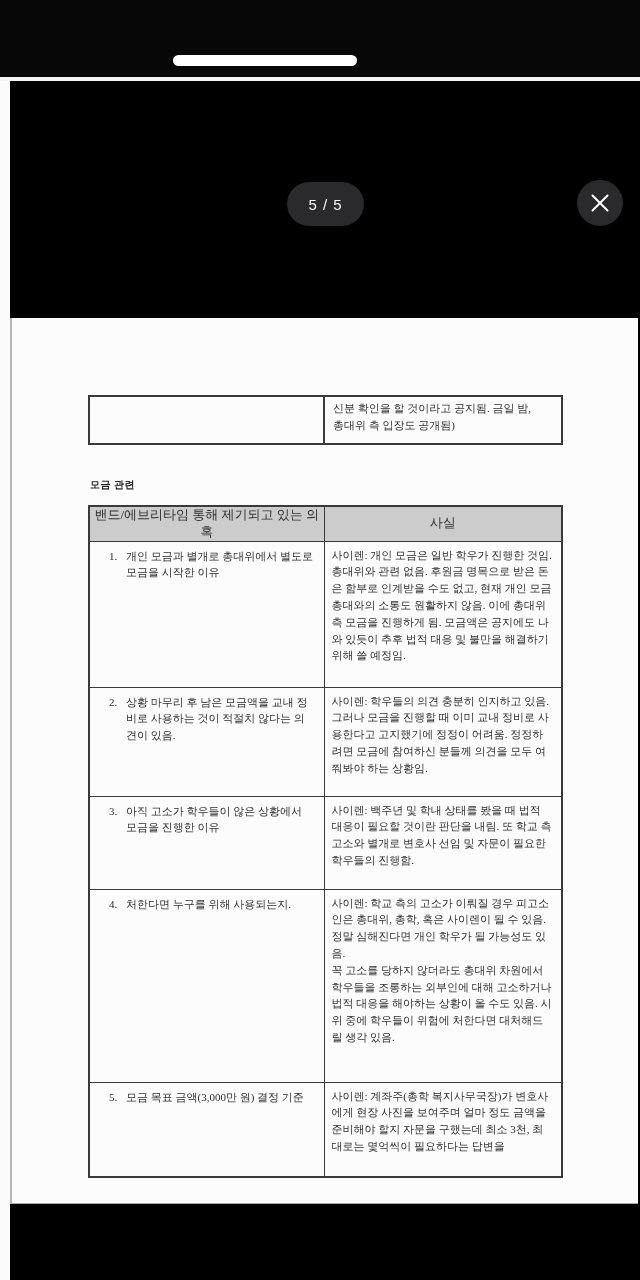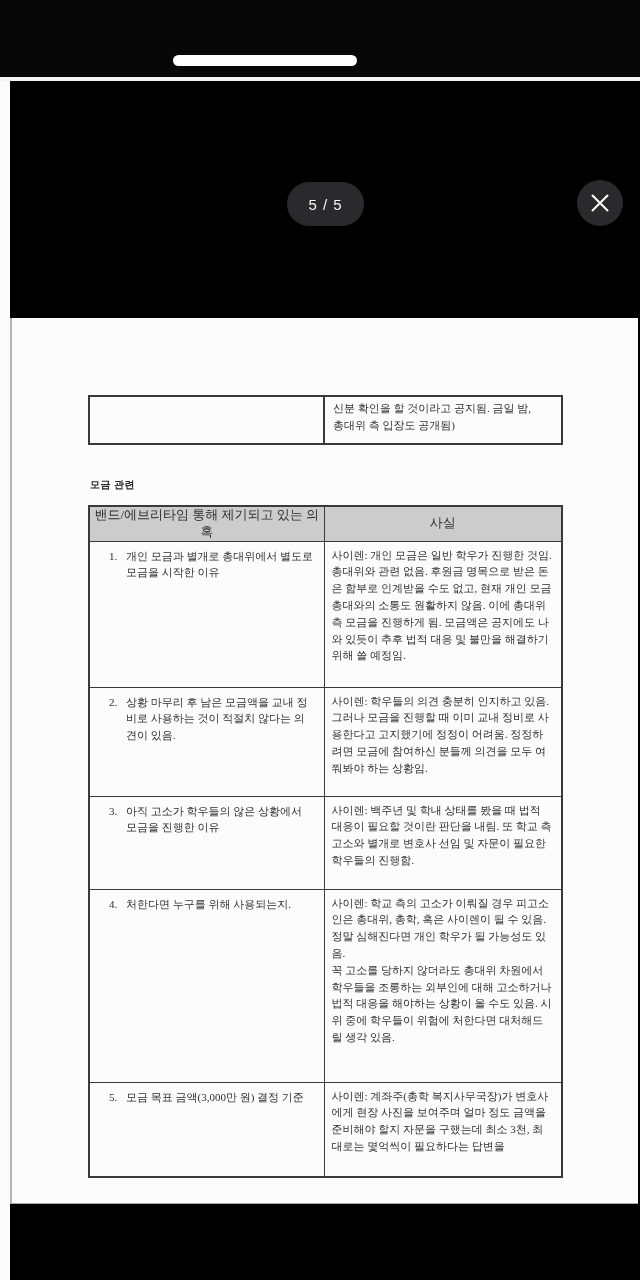--- a/index.html
+++ b/index.html
@@ -174,21 +174,21 @@
             </div>
           </td>
           <td class="fact-cell">
             <p>사이렌: 학우들의 의견 충분히 인지하고 있음. 그러나 모금을 진행할 때 이미 교내 정비로 사용한다고 고지했기에 정정이 어려움. 정정하려면 모금에 참여하신 분들께 의견을 모두 여쭤봐야 하는 상황임.</p>
           </td>
         </tr>
         <tr class="r3">
           <td class="claim-cell">
             <div class="claim-wrap">
               <span class="claim-num">3.</span>
-              <span class="claim-text">아직 고소가 학우들의 않은 상황에서 모금을 진행한 이유</span>
+              <span class="claim-text">아직 고소가 학우들이 않은 상황에서 모금을 진행한 이유</span>
             </div>
           </td>
           <td class="fact-cell">
             <p>사이렌: 백주년 및 학내 상태를 봤을 때 법적 대응이 필요할 것이란 판단을 내림. 또 학교 측 고소와 별개로 변호사 선임 및 자문이 필요한 학우들의 진행함.</p>
           </td>
         </tr>
         <tr class="r4">
           <td class="claim-cell">
             <div class="claim-wrap">
               <span class="claim-num">4.</span>

